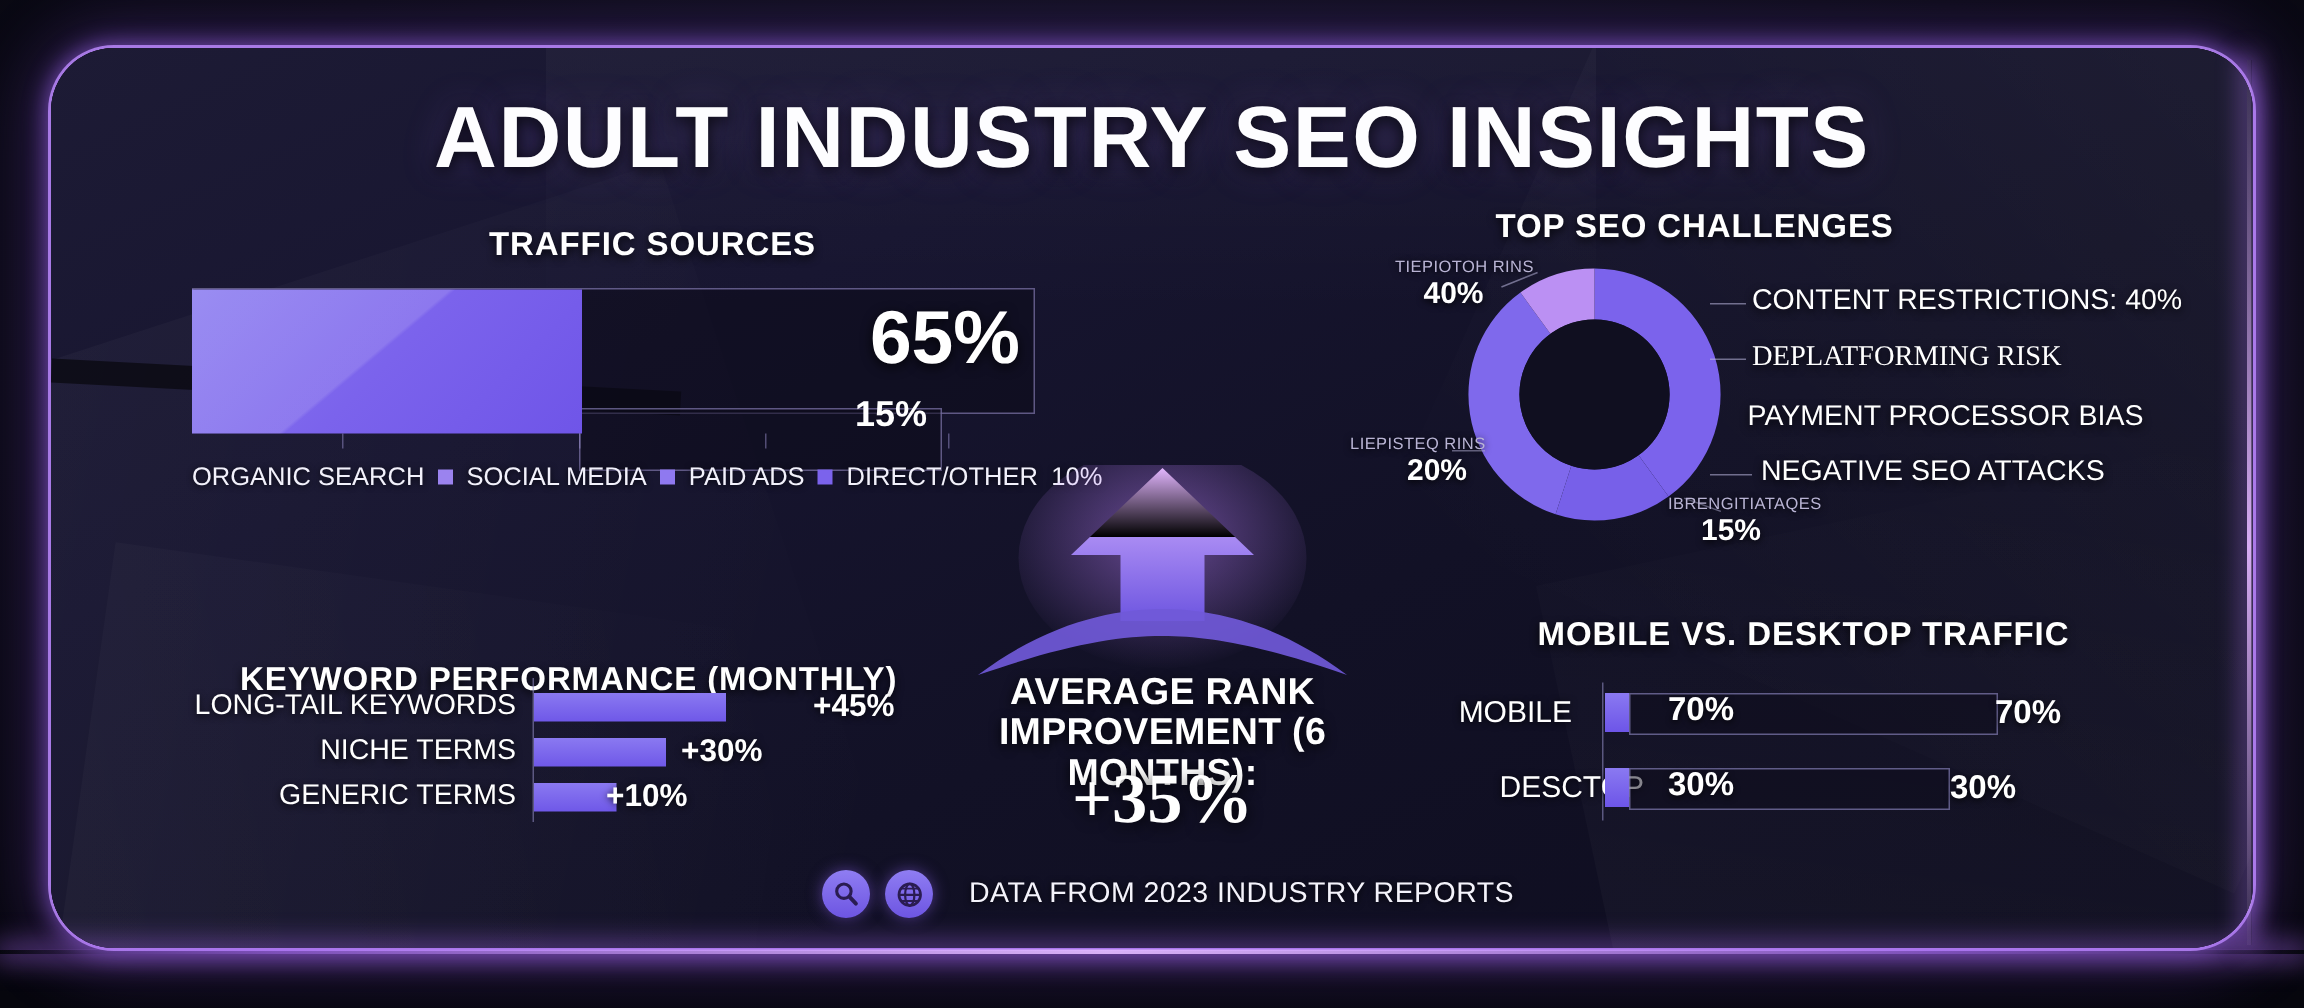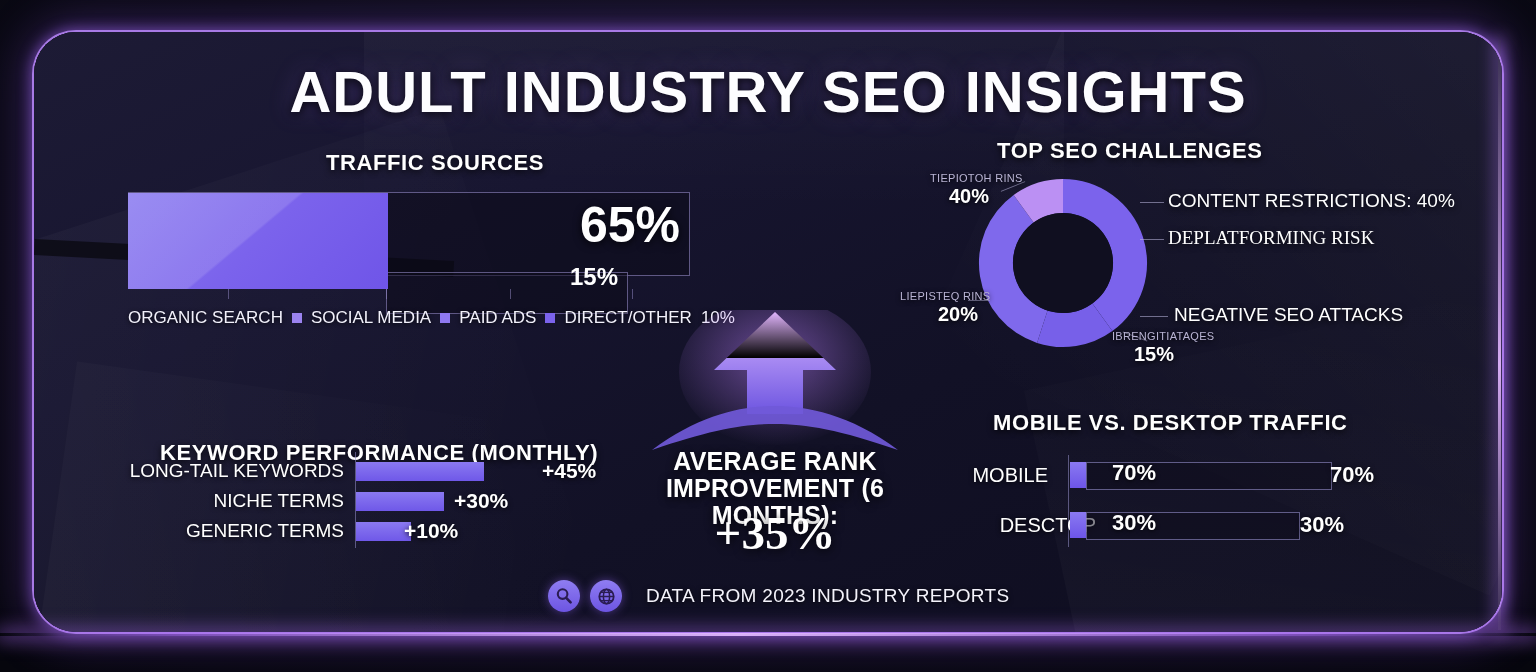--- a/index.html
+++ b/index.html
@@ -120,21 +120,21 @@
   
   #arrow-wrap{position:absolute;left:640px;top:310px;width:270px;height:150px;}
   #arrow-caption{position:absolute;left:612px;top:448px;width:326px;text-align:center;
     font-size:25px;font-weight:bold;color:#fff;line-height:27px;letter-spacing:.2px;
     text-shadow:0 2px 8px rgba(0,0,0,.85);}
   #arrow-value{position:absolute;left:612px;top:506px;width:326px;text-align:center;
     font-size:47px;font-weight:bold;color:#fff;
     text-shadow:0 2px 10px rgba(0,0,0,.85);font-family:Liberation Serif, serif;}
 
   
-  #md-title{left:993px;top:410px;}
+  #md-title{left:1025px;top:410px;}
   #md-axis{position:absolute;left:1068px;top:455px;width:1px;height:92px;
     background:rgba(150,143,200,.55);}
   .md-lab{position:absolute;right:0;top:0;height:30px;line-height:30px;font-size:20px;
     color:#ffffff;white-space:nowrap;text-shadow:0 1px 5px rgba(0,0,0,.85);}
   .md-stub{position:absolute;left:0;top:2px;width:16px;height:26px;
     background:linear-gradient(180deg,#8a79f1,#6d55e8);}
   .md-track{position:absolute;top:2px;height:26px;border:1px solid rgba(150,143,205,.6);
     background:rgba(13,12,28,.5);}
   .md-inner{position:absolute;top:0;height:26px;line-height:26px;font-size:22px;
     font-weight:bold;color:#fff;text-shadow:0 1px 4px rgba(0,0,0,.8);}
@@ -229,20 +229,21 @@
     <span class="sub">LIEPISTEQ RINS</span>
     <span class="pct">20%</span>
   </div>
   <div class="dlab" id="dlab-2" style="left:1112px;top:330px;text-align:center;width:84px;">
     <span class="sub">IBRENGITIATAQES</span>
     <span class="pct">15%</span>
   </div>
 
   <div class="dright" style="left:1168px;top:190px;">CONTENT RESTRICTIONS: 40%</div>
   <div class="dright" style="left:1168px;top:227px;font-family:Liberation Serif, serif;">DEPLATFORMING RISK</div>
+  <div class="dright" style="left:1165px;top:267px;">PAYMENT PROCESSOR BIAS</div>
   <div class="dright" style="left:1174px;top:304px;">NEGATIVE SEO ATTACKS</div>
 
   <div class="sec-title" id="kw-title">KEYWORD PERFORMANCE (MONTHLY)</div>
   <div id="kw-axis"></div>
   <div id="kw-rows">
       <div class="kw-row" style="left: 0px; top: 458px; width: 100%; padding-left: 44px;">
         <div class="kw-lab" style="left: 0px; width: 344px; text-align: right; right: auto;">LONG-TAIL KEYWORDS</div>
         <div class="kw-bar" style="left: 356px; width: 128px;"></div>
         <div class="kw-val" style="left: 494px; margin-left: 48px;">+45%</div>
       </div>

